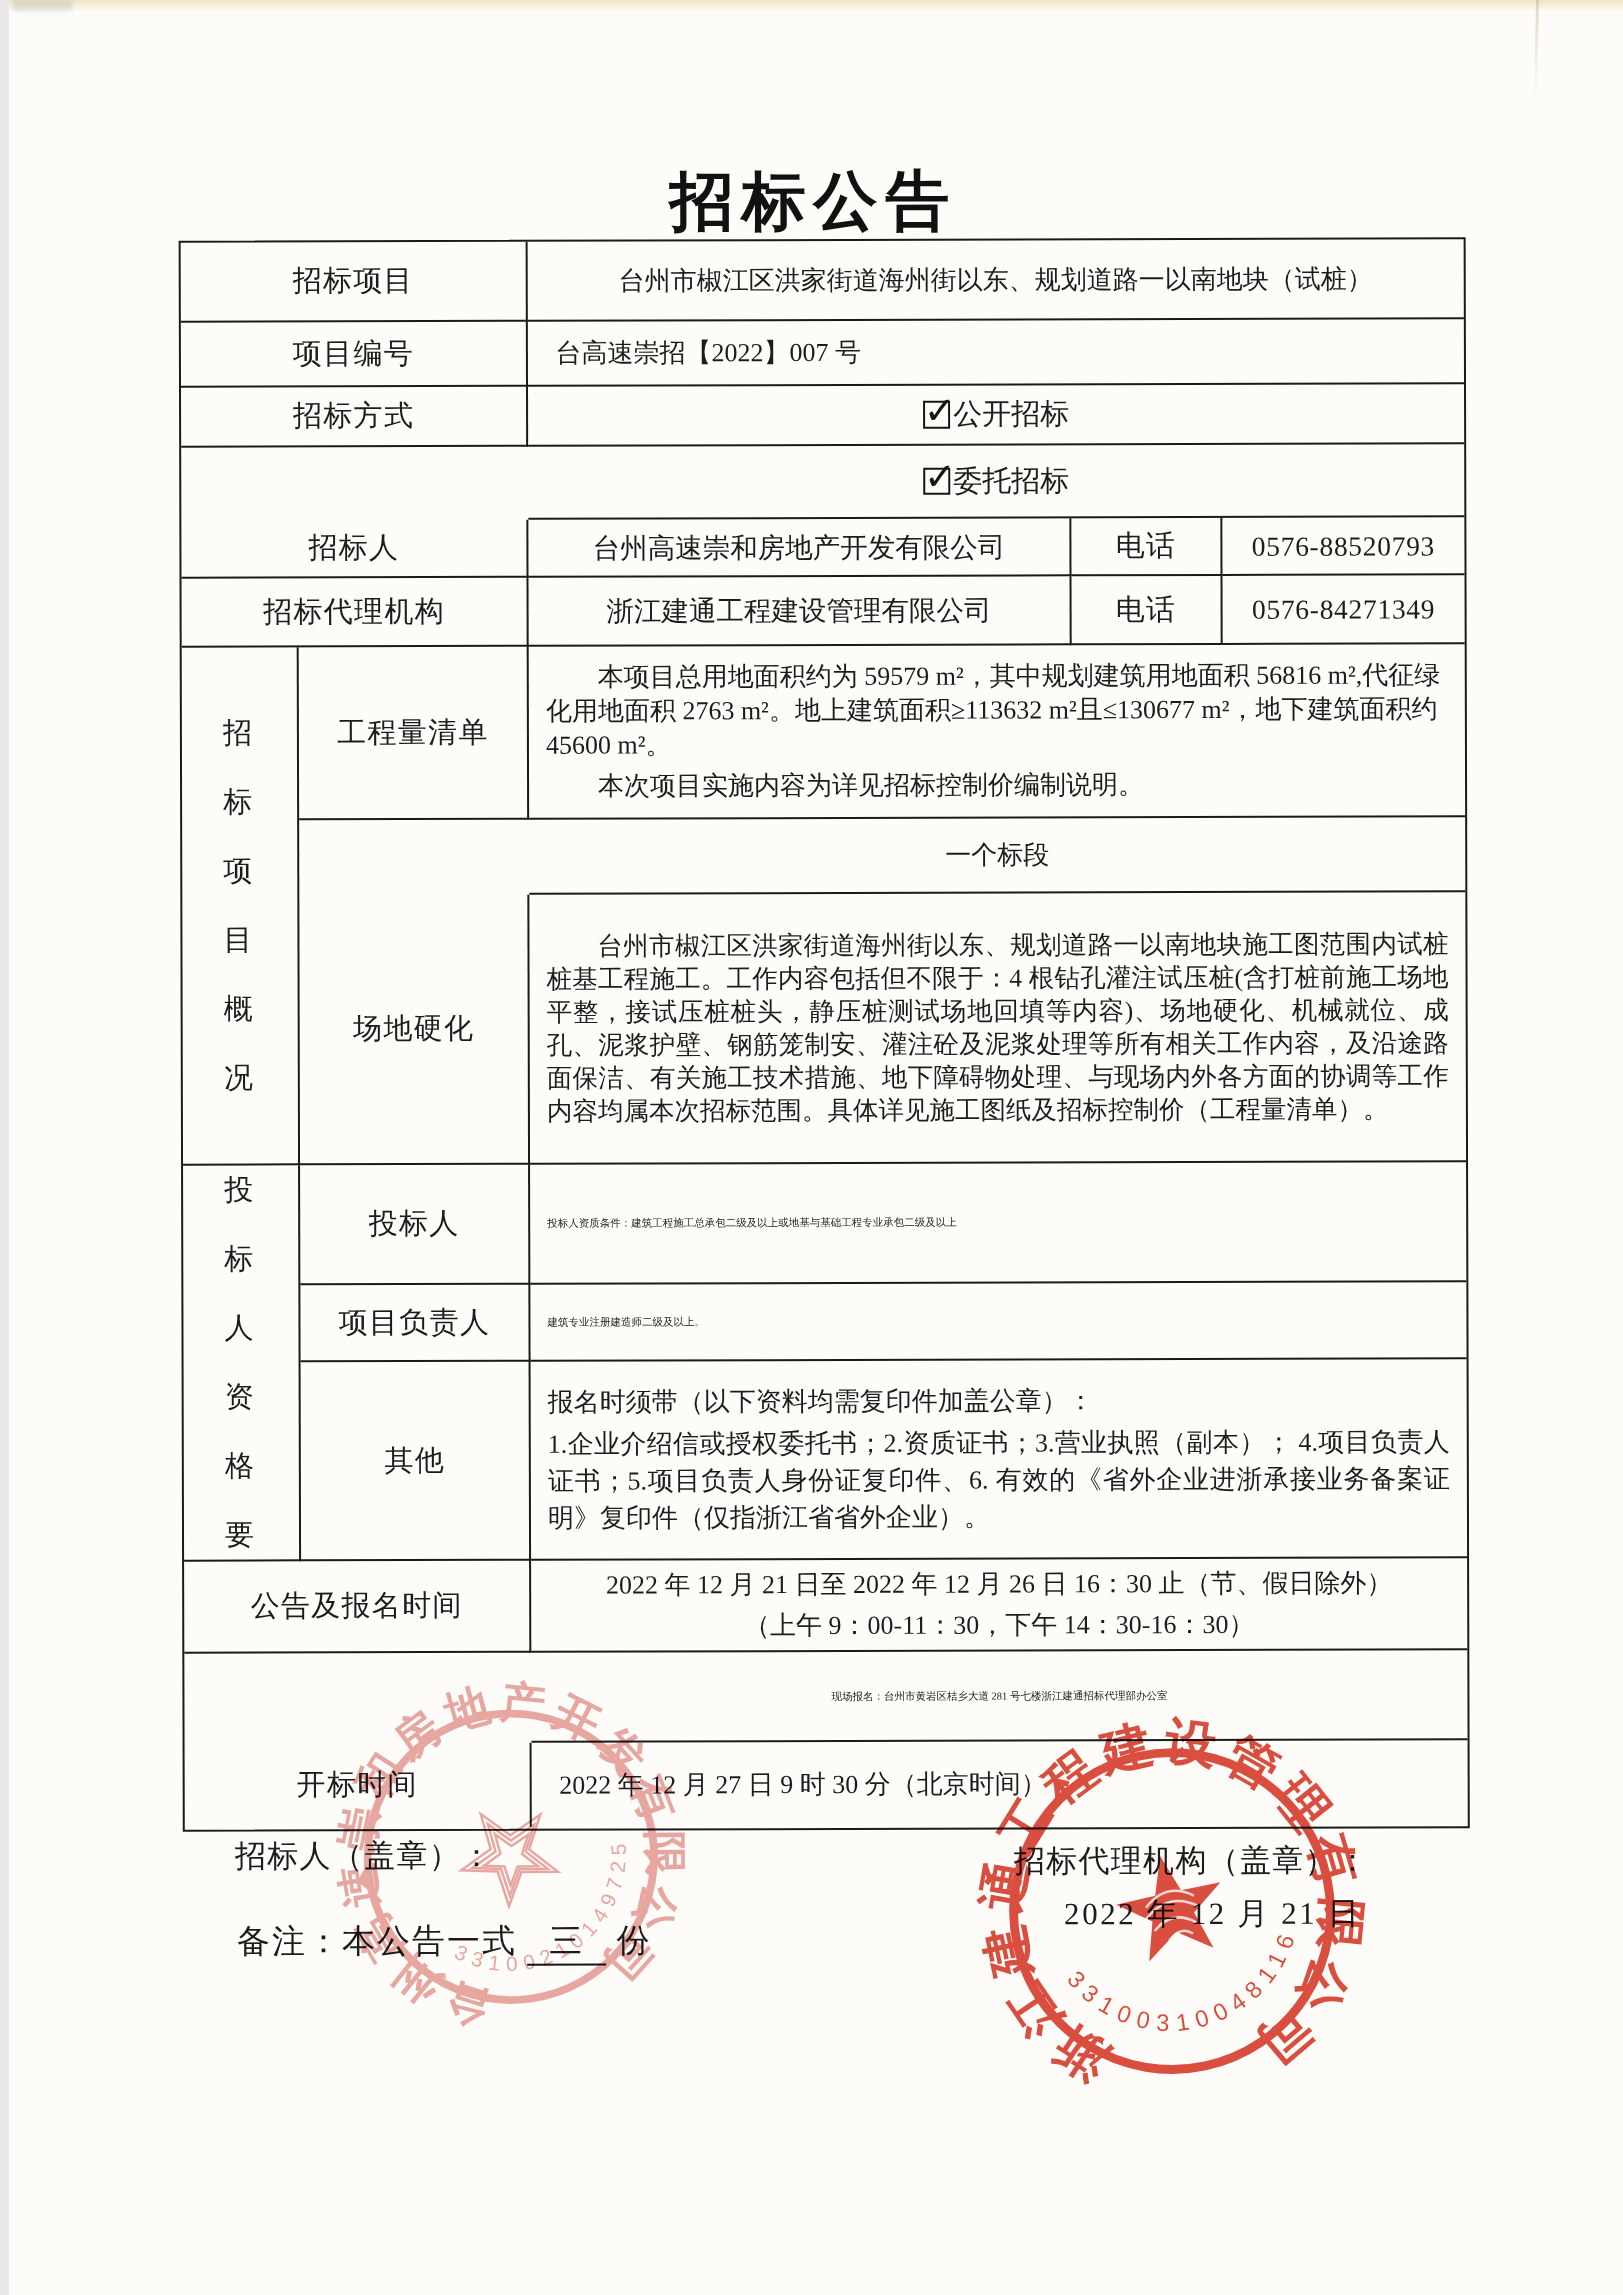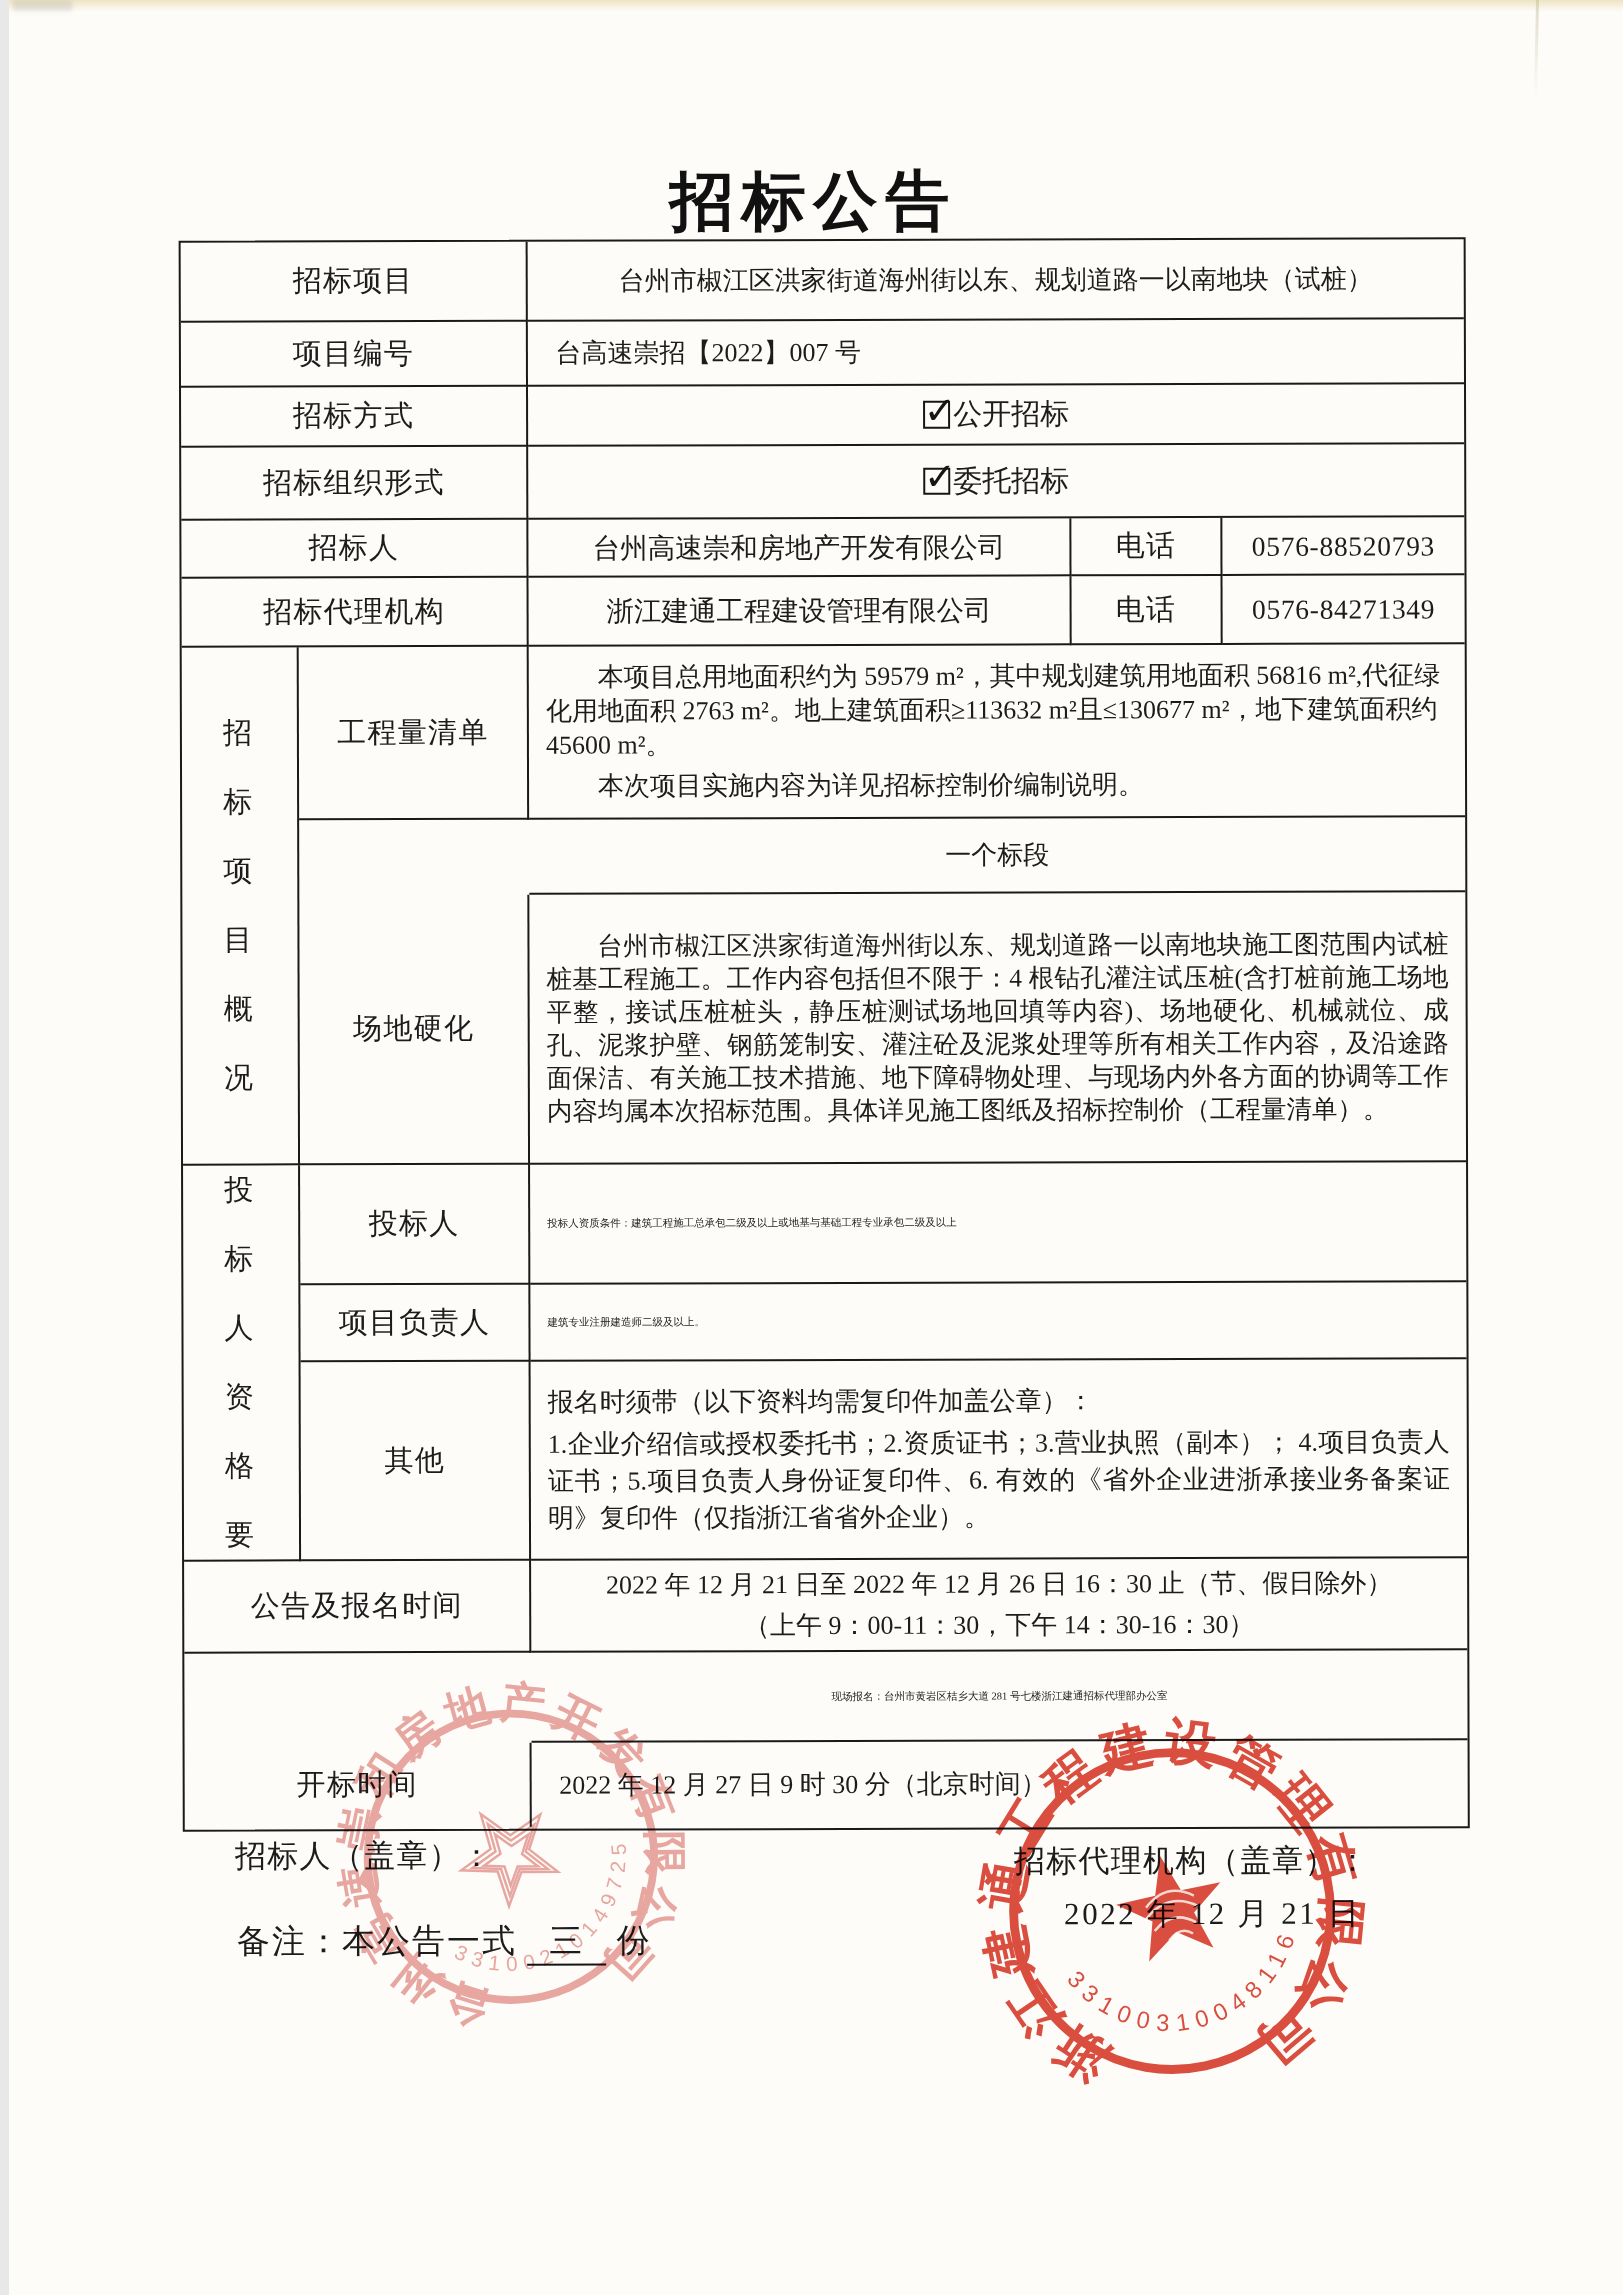--- a/index.html
+++ b/index.html
@@ -137,21 +137,20 @@
       <div class="c lab" style="grid-row:3;grid-column:1/3">招标方式</div>
       <div class="c no-r" style="grid-row:3;grid-column:3/6">
         <span class="checkline">
           <span class="checkbox">
               <span class="tick">✓</span>
             </span>
           <span>公开招标</span>
         </span>
       </div>
 
-      <div class="c lab" style="grid-row:4;grid-column:1/3">招标组织形式</div>
       <div class="c no-r" style="grid-row:4;grid-column:3/6">
         <span class="checkline">
           <span class="checkbox">
               <span class="tick">✓</span>
             </span>
           <span>委托招标</span>
         </span>
       </div>
 
       <div class="c lab" style="grid-row:5;grid-column:1/3">招标人</div>

